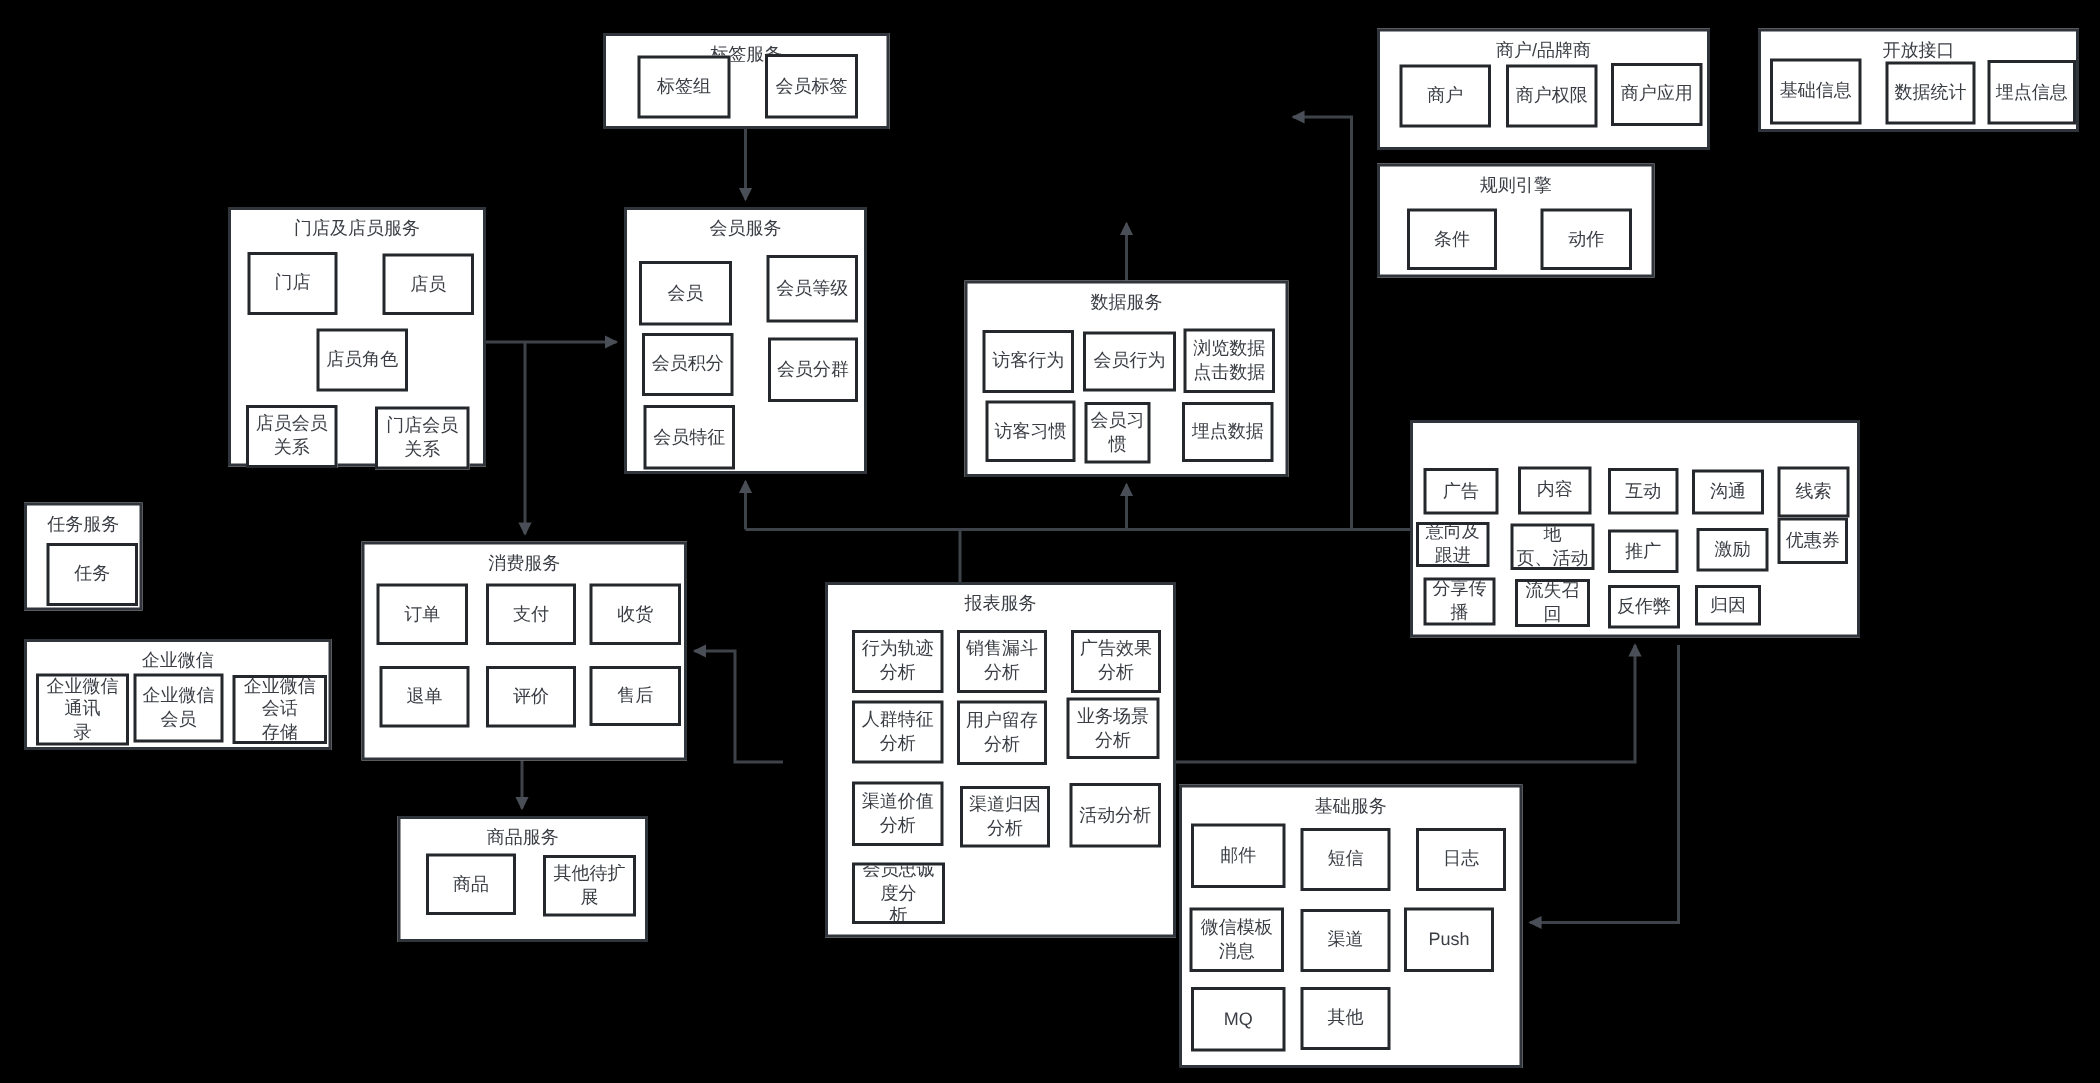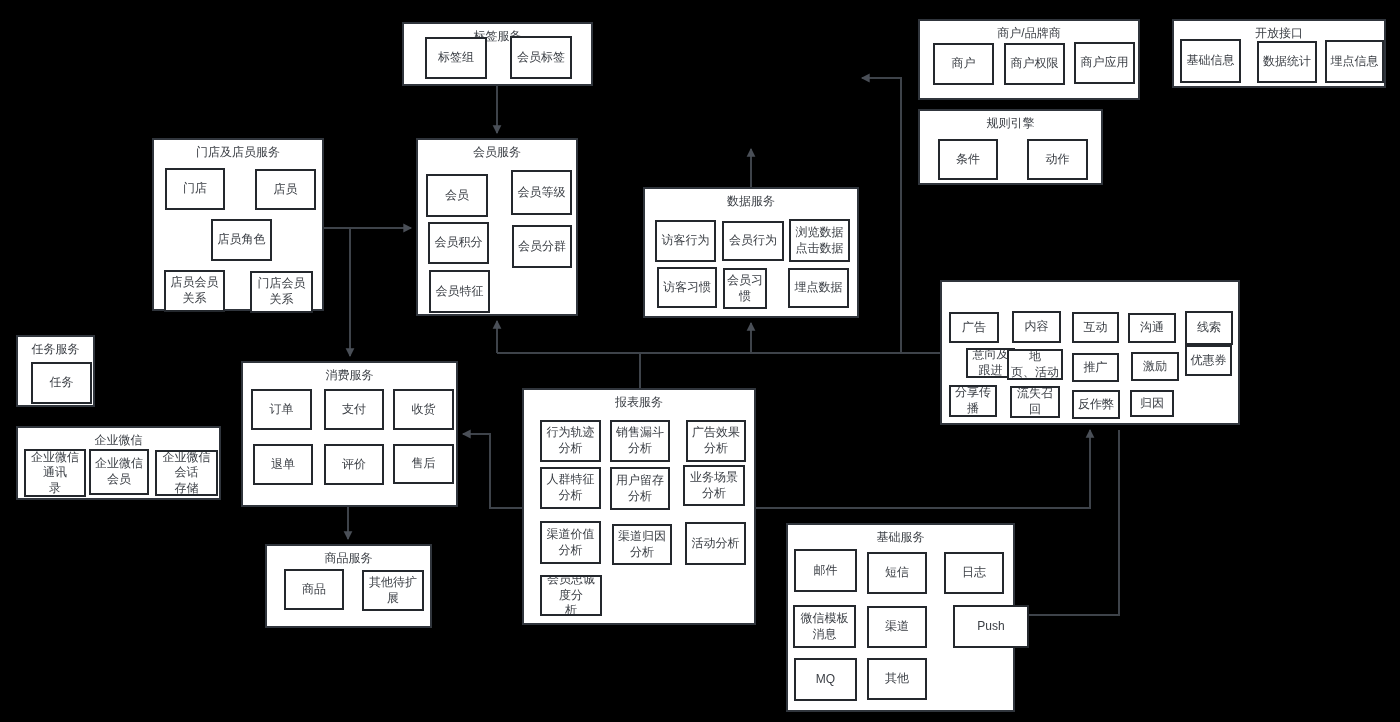--- a/index.html
+++ b/index.html
@@ -107,21 +107,21 @@
     <div class="cell" style="left:78px;top:79px;width:44px;height:41px">会员习惯</div>
     <div class="cell" style="left:143px;top:79px;width:61px;height:40px">埋点数据</div>
   </div>
 
   <div class="group" style="left:940px;top:280px;width:300px;height:145px">
     <div class="cell" style="left:7px;top:30px;width:50px;height:31px">广告</div>
     <div class="cell" style="left:70px;top:29px;width:49px;height:32px">内容</div>
     <div class="cell" style="left:130px;top:30px;width:47px;height:31px">互动</div>
     <div class="cell" style="left:186px;top:31px;width:48px;height:30px">沟通</div>
     <div class="cell" style="left:243px;top:29px;width:48px;height:34px">线索</div>
-    <div class="cell" style="left:24px;top:66px;width:49px;height:30px">意向及
+    <div class="cell" style="left:2px;top:66px;width:49px;height:30px">意向及
 跟进</div>
     <div class="cell" style="left:65px;top:67px;width:56px;height:31px">活动、落地
 页、活动页</div>
     <div class="cell" style="left:130px;top:71px;width:47px;height:29px">推广</div>
     <div class="cell" style="left:189px;top:70px;width:48px;height:29px">激励</div>
     <div class="cell" style="left:243px;top:63px;width:47px;height:31px">优惠券</div>
     <div class="cell" style="left:7px;top:103px;width:48px;height:32px">分享传播</div>
     <div class="cell" style="left:68px;top:104px;width:50px;height:32px">流失召回</div>
     <div class="cell" style="left:130px;top:108px;width:48px;height:29px">反作弊</div>
     <div class="cell" style="left:188px;top:108px;width:44px;height:27px">归因</div>
@@ -150,21 +150,21 @@
     <div class="cell" style="left:81px;top:81px;width:60px;height:41px">评价</div>
     <div class="cell" style="left:150px;top:81px;width:61px;height:40px">售后</div>
   </div>
 
   <div class="group" style="left:265px;top:544px;width:167px;height:84px">
     <div class="group-title">商品服务</div>
     <div class="cell" style="left:17px;top:23px;width:60px;height:41px">商品</div>
     <div class="cell" style="left:95px;top:24px;width:62px;height:41px">其他待扩展</div>
   </div>
 
-  <div class="group" style="left:522px;top:388px;width:234px;height:237px">
+  <div class="group" style="left:550px;top:388px;width:234px;height:237px">
     <div class="group-title">报表服务</div>
     <div class="cell" style="left:16px;top:30px;width:61px;height:42px">行为轨迹分析</div>
     <div class="cell" style="left:86px;top:30px;width:60px;height:42px">销售漏斗分析</div>
     <div class="cell" style="left:162px;top:30px;width:60px;height:42px">广告效果分析</div>
     <div class="cell" style="left:16px;top:77px;width:61px;height:42px">人群特征分析</div>
     <div class="cell" style="left:86px;top:77px;width:60px;height:43px">用户留存分析</div>
     <div class="cell" style="left:159px;top:75px;width:62px;height:41px">业务场景分析</div>
     <div class="cell" style="left:16px;top:131px;width:61px;height:43px">渠道价值分析</div>
     <div class="cell" style="left:88px;top:134px;width:60px;height:41px">渠道归因分析</div>
     <div class="cell" style="left:161px;top:132px;width:61px;height:43px">活动分析</div>
@@ -172,18 +172,18 @@
 析</div>
   </div>
 
   <div class="group" style="left:786px;top:523px;width:229px;height:189px">
     <div class="group-title">基础服务</div>
     <div class="cell" style="left:6px;top:24px;width:63px;height:43px">邮件</div>
     <div class="cell" style="left:79px;top:27px;width:60px;height:42px">短信</div>
     <div class="cell" style="left:156px;top:27px;width:60px;height:42px">日志</div>
     <div class="cell" style="left:5px;top:80px;width:63px;height:43px">微信模板消息</div>
     <div class="cell" style="left:79px;top:81px;width:60px;height:42px">渠道</div>
-    <div class="cell" style="left:165px;top:80px;width:76px;height:43px">Push</div>
+    <div class="cell" style="left:148px;top:80px;width:60px;height:43px">Push</div>
     <div class="cell" style="left:6px;top:133px;width:63px;height:43px">MQ</div>
     <div class="cell" style="left:79px;top:133px;width:60px;height:42px">其他</div>
   </div>
 
 </div>
 
 </body></html>

